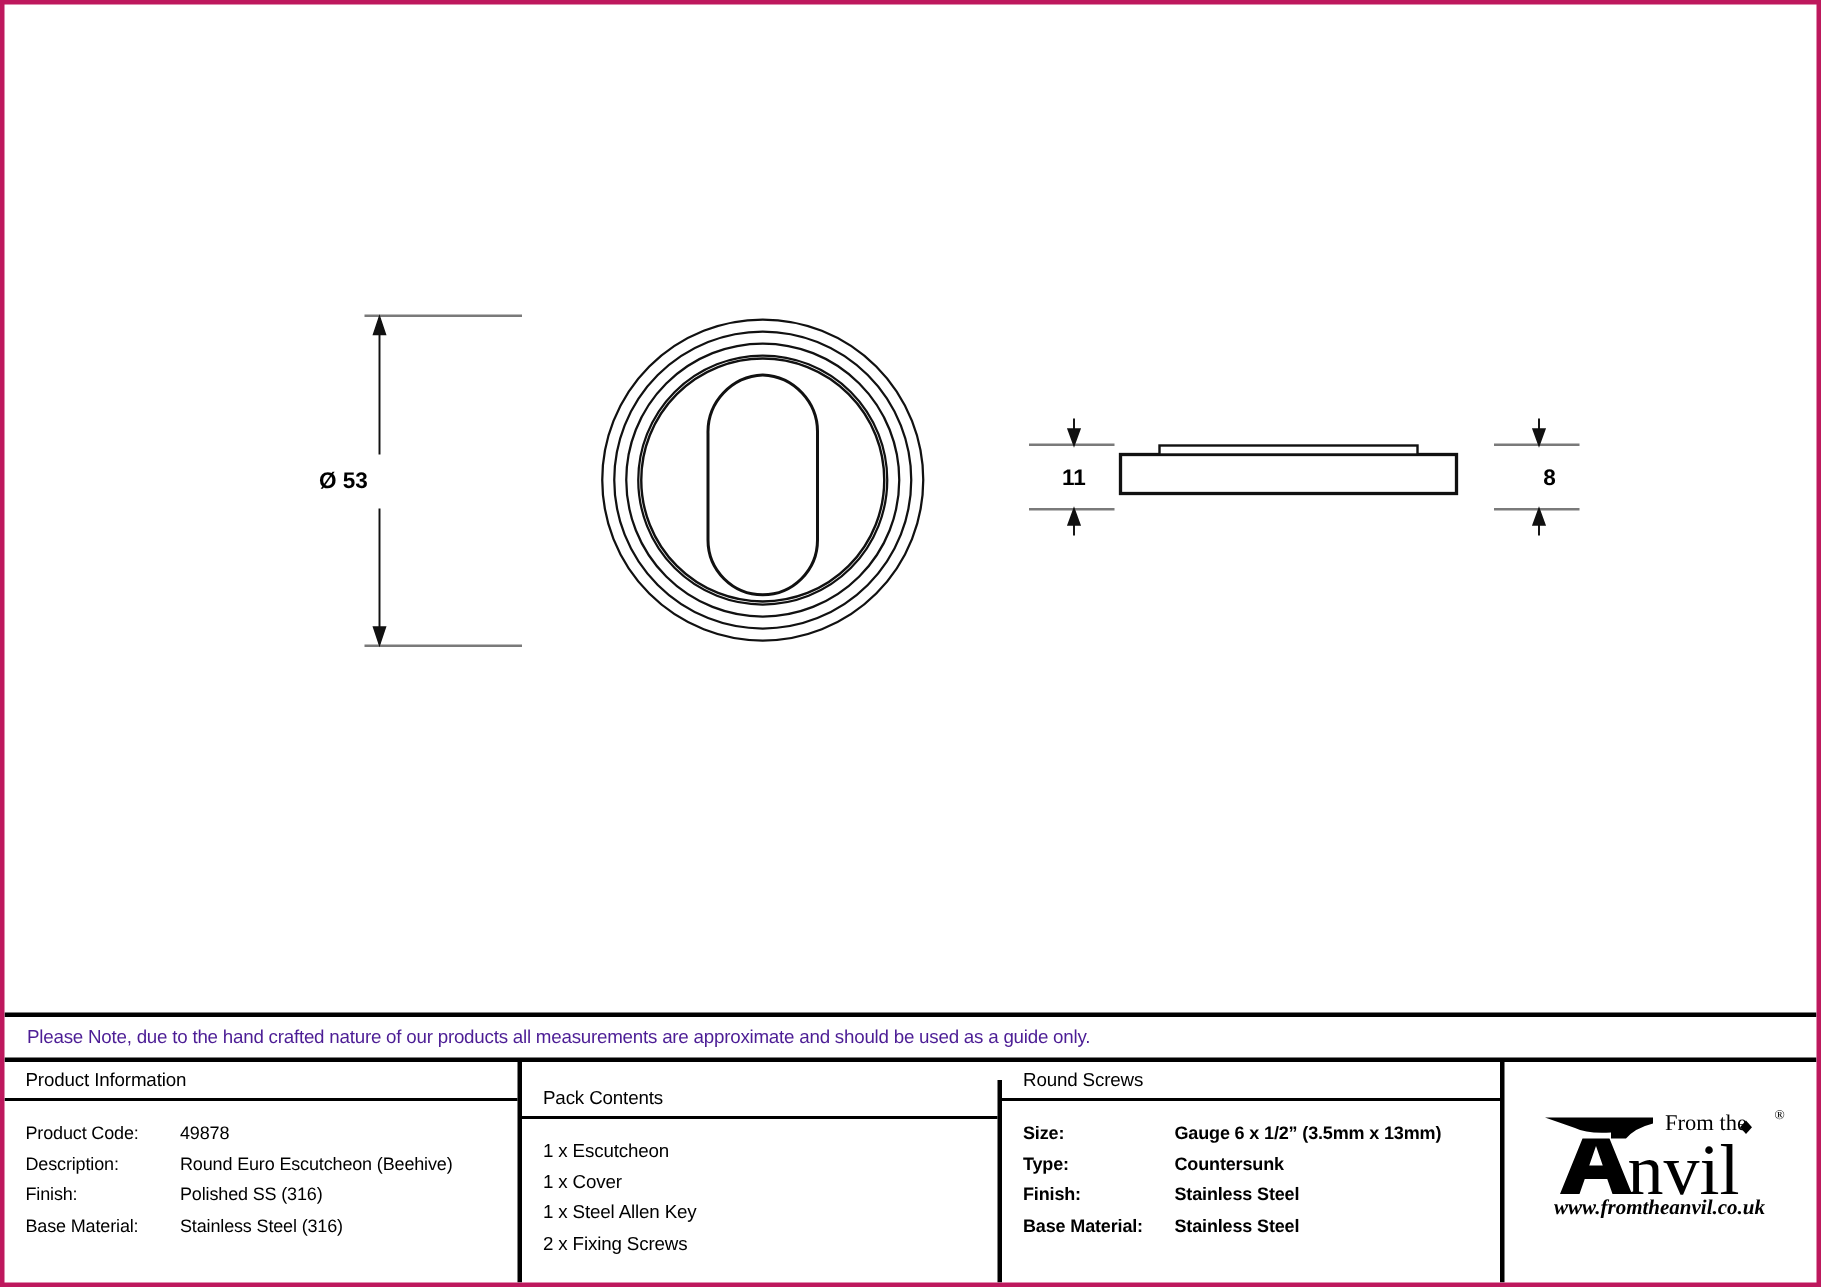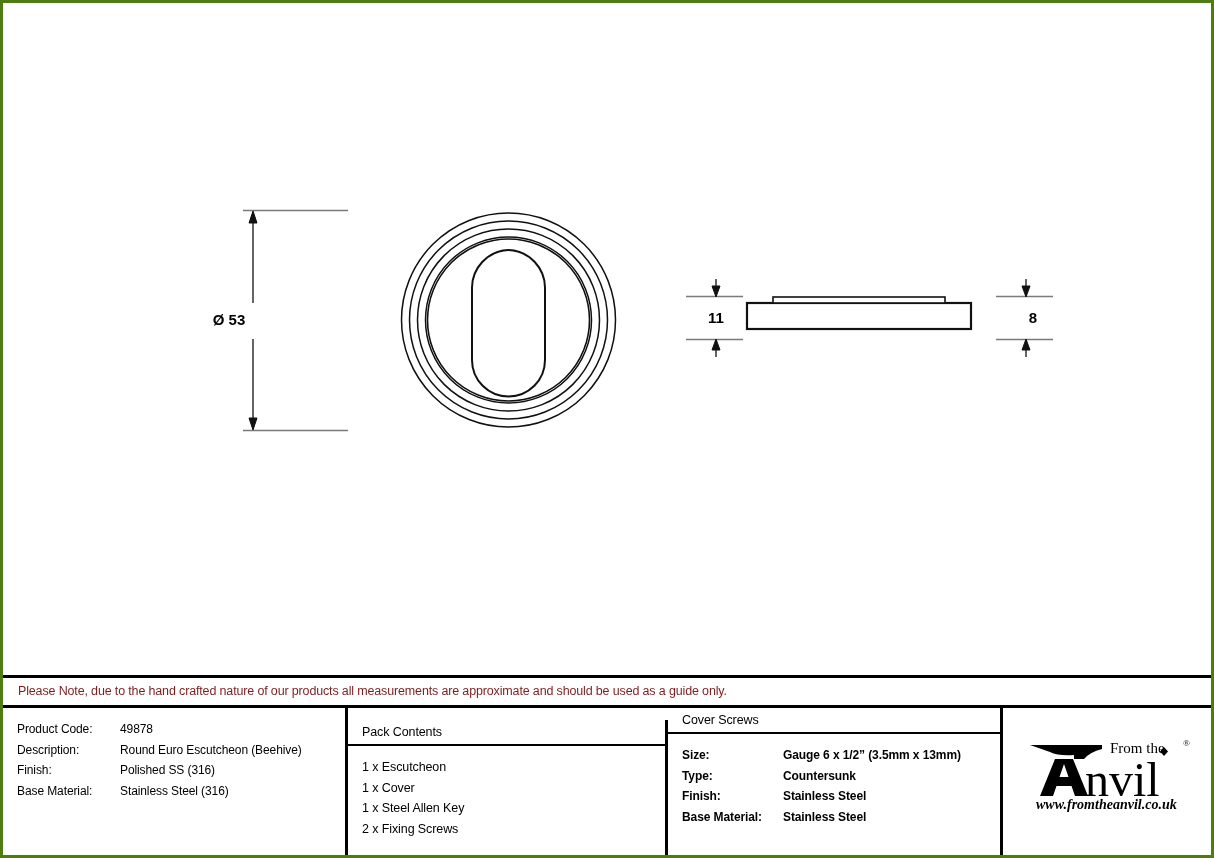--- a/index.html
+++ b/index.html
@@ -10,21 +10,21 @@
   body {
     font-family: "Liberation Sans", sans-serif;
     color: #000000;
   }
   #page {
     position: relative;
     width: 1214px;
     height: 858px;
     background: #ffffff;
     box-sizing: border-box;
-    border: 3px solid #4d7c0f;
+    border: 3px solid #be185d;
     overflow: hidden;
   }
 
   
   #drawing {
     position: absolute;
     left: 0;
     top: 0;
     width: 1214px;
     height: 672px;
@@ -58,21 +58,21 @@
     border-bottom: 3px solid #000000;
     display: flex;
     align-items: center;
     box-sizing: border-box;
   }
   .note-text {
     padding-left: 15px;
     font-size: 12.5px;
     line-height: 1;
     letter-spacing: -0.15px;
-    color: #7f1d1d;
+    color: #4c1d95;
   }
 
   .table-wrap {
     display: flex;
     height: 147px;
     box-sizing: border-box;
   }
 
   .col {
     box-sizing: border-box;
@@ -209,20 +209,21 @@
 
   <div id="infoblock">
 
     <div class="note-row">
       <div class="note-text">Please Note, due to the hand crafted nature of our products all measurements are approximate and should be used as a guide only.</div>
     </div>
 
     <div class="table-wrap">
 
       <div class="col col-product">
+        <div class="col-head">Product Information</div>
         <div class="col-body">
           <div class="spec-row">
             <span class="spec-label">Product Code:</span>
             <span class="spec-value">49878</span>
           </div>
           <div class="spec-row">
             <span class="spec-label">Description:</span>
             <span class="spec-value">Round Euro Escutcheon (Beehive)</span>
           </div>
           <div class="spec-row">
@@ -240,21 +241,21 @@
         <div class="col-head">Pack Contents</div>
         <div class="col-body">
           <div class="pack-row">1 x Escutcheon</div>
           <div class="pack-row">1 x Cover</div>
           <div class="pack-row">1 x Steel Allen Key</div>
           <div class="pack-row">2 x Fixing Screws</div>
         </div>
       </div>
 
       <div class="col col-fixing fixing">
-        <div class="col-head">Cover Screws</div>
+        <div class="col-head">Round Screws</div>
         <div class="col-body">
           <div class="spec-row">
             <span class="spec-label">Size:</span>
             <span class="spec-value plain">Gauge 6 x 1/2” (3.5mm x 13mm)</span>
           </div>
           <div class="spec-row">
             <span class="spec-label">Type:</span>
             <span class="spec-value plain">Countersunk</span>
           </div>
           <div class="spec-row">

